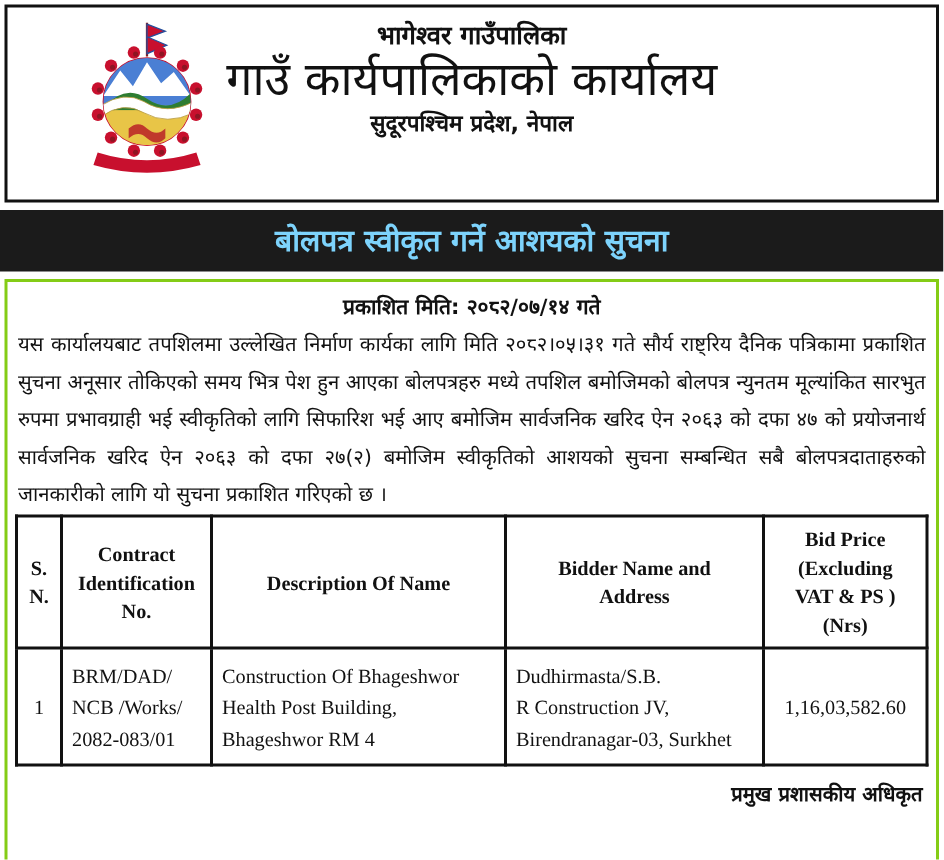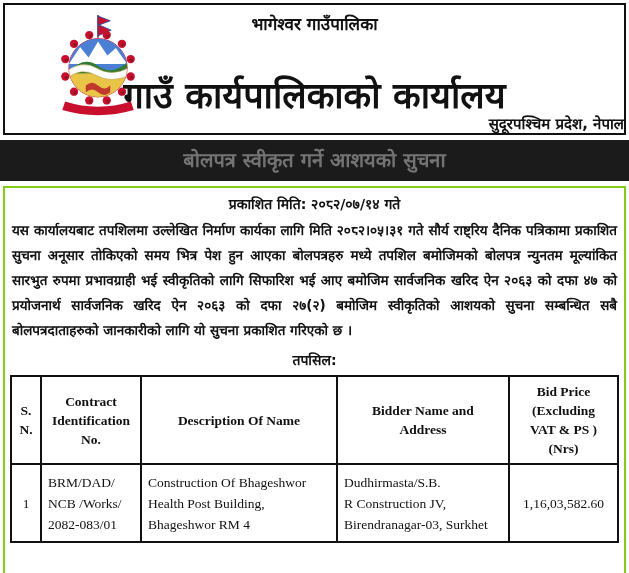--- a/index.html
+++ b/index.html
@@ -13,32 +13,32 @@
 
   
   .header-box {
     position: relative;
     height: 132px;
     border: 2px solid #111111;
     text-align: center;
     padding-top: 7px;
   }
   .emblem-wrap { position: absolute; left: 46px; top: 6px; width: 94px; height: 106px; }
-  .dev { font-family: "DejaVu Sans", sans-serif; font-weight: bold; }
+  .dev { font-family: "DejaVu Sans", sans-serif; }
   .hdr-line1 { font-size: 17px; font-weight: bold; line-height: 24px; }
-  .hdr-line2 { font-size: 36px; font-weight: bold; line-height: 35px; margin-top: 42px; }
+  .hdr-line2 { font-size: 31px; font-weight: normal; line-height: 35px; }
   .hdr-line3 { font-size: 15px; font-weight: bold; line-height: 23px; }
-  .hdr-line4 { font-size: 15px; font-weight: bold; line-height: 23px; text-align: right; }
+  .hdr-line4 { font-size: 15px; font-weight: bold; line-height: 23px; }
 
   
   .banner {
     margin: 5px -3px 0 -3px;
     height: 41px;
     background: #1b1b1b;
-    color: #737373;
+    color: #7dd3fc;
     font-size: 20px; font-weight: bold;
     text-align: center; line-height: 41px;
   }
 
   
   .body-box {
     margin-top: 5px;
     height: 404px;
     border: 2px solid #84cc16;
     padding: 0 5px 2px 5px;
@@ -143,21 +143,20 @@
     <div class="hdr-line1 dev">भागेश्वर गाउँपालिका</div>
     <div class="hdr-line2 dev">गाउँ कार्यपालिकाको कार्यालय</div>
     <div class="hdr-line4 dev">सुदूरपश्चिम प्रदेश, नेपाल</div>
   </div>
 
   <div class="banner dev">बोलपत्र स्वीकृत गर्ने आशयको सुचना</div>
 
   <div class="body-box">
     <div class="pub-date dev">प्रकाशित मिति: २०८२/०७/१४ गते</div>
     <p class="notice-paragraph dev">यस कार्यालयबाट तपशिलमा उल्लेखित निर्माण कार्यका लागि मिति २०८२।०५।३१ गते  सौर्य राष्ट्रिय दैनिक पत्रिकामा प्रकाशित सुचना अनूसार तोकिएको समय भित्र पेश हुन आएका बोलपत्रहरु मध्ये तपशिल बमोजिमको बोलपत्र न्युनतम मूल्यांकित सारभुत रुपमा प्रभावग्राही भई स्वीकृतिको लागि सिफारिश भई आए बमोजिम सार्वजनिक खरिद ऐन २०६३ को दफा ४७ को प्रयोजनार्थ सार्वजनिक खरिद ऐन २०६३ को दफा २७(२) बमोजिम स्वीकृतिको आशयको सुचना सम्बन्धित सबै बोलपत्रदाताहरुको जानकारीको लागि यो सुचना प्रकाशित गरिएको छ ।</p>
-    <div class="tapasil dev">तपसिल:</div>
 
     <table class="bid-table">
       <colgroup>
         <col style="width:30px">
           <col style="width:100px">
           <col style="width:196px">
           <col style="width:172px">
           <col>
       </colgroup>
       <thead>
@@ -186,15 +185,16 @@
 Health Post Building,
 Bhageshwor RM 4</td>
           <td class="l">Dudhirmasta/S.B.
 R Construction JV,
 Birendranagar-03, Surkhet</td>
           <td class="c">1,16,03,582.60</td>
         </tr>
       </tbody>
     </table>
 
+    <div class="signature dev">प्रमुख प्रशासकीय अधिकृत</div>
   </div>
 
 </div>
 
 </body></html>

